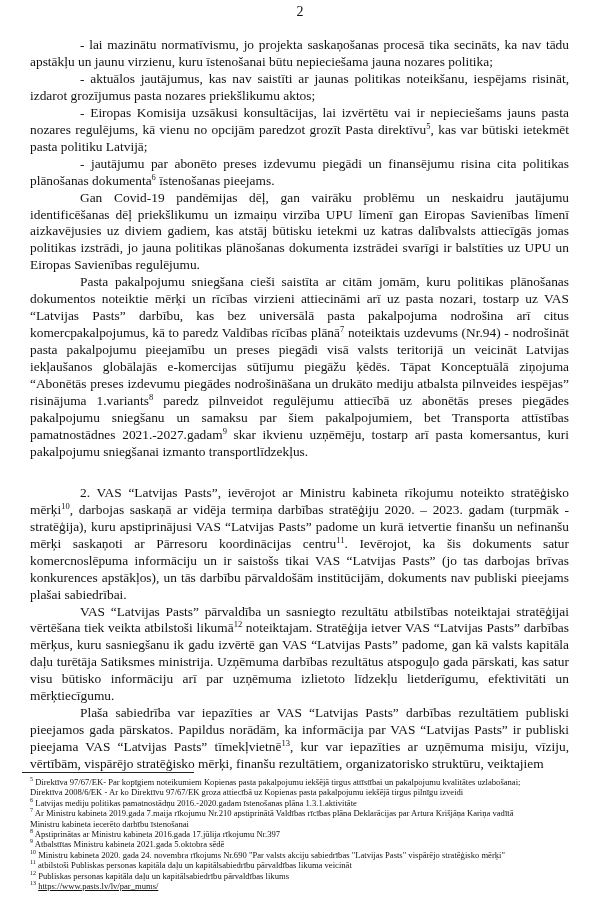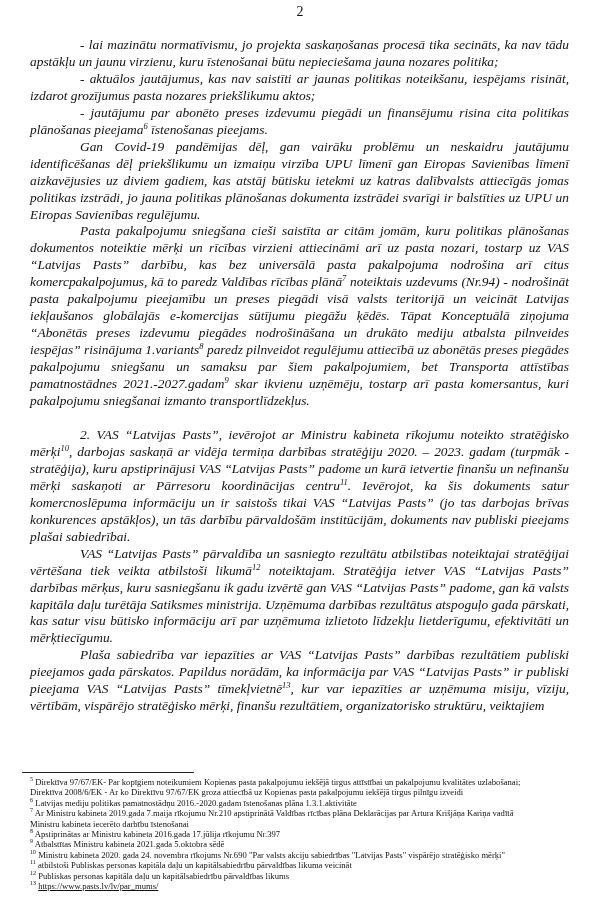--- a/index.html
+++ b/index.html
@@ -2,42 +2,43 @@
 <html><head>
   <meta charset="utf-8">
   <style>
     html, body { margin: 0; padding: 0; background: #ffffff; }
     body { width: 600px; height: 908px; overflow: hidden; position: relative; color: #111; }
     .page { position: absolute; left: 0; top: 0; width: 600px; height: 908px; }
     .page-number { position: absolute; top: 4px; left: 0; width: 600px; text-align: center;
       font-family: "Liberation Serif", serif; font-size: 14px; line-height: 16px; }
     .body-text { position: absolute; left: 30px; top: 37px; width: 539px;
       font-family: "Liberation Serif", serif; font-size: 13.4px; line-height: 16.95px;
-      text-align: justify; font-style: italic; }
+      text-align: justify; }
     .body-text p { margin: 0; text-indent: 50px; }
-    .body-text p.gap { margin-top: 17px; }
+    .body-text p.gap { margin-top: 24px; }
     sup { font-size: 8.5px; line-height: 0; vertical-align: super; }
     .fn-rule { position: absolute; left: 22px; top: 772px; width: 172px; height: 0;
       border-top: 1px solid #222; }
     .footnotes { position: absolute; left: 30px; top: 777px; width: 560px;
       font-family: "Liberation Serif", serif; font-size: 8.6px; line-height: 10.4px; }
     .footnotes div { white-space: nowrap; }
     .footnotes sup { font-size: 6px; }
     .fn-link { text-decoration: underline; color: #111; }
   </style>
 </head>
 <body>
 
 <div class="page">
   <div class="page-number">2</div>
 
   <div class="body-text">
     <p>- lai mazinātu normatīvismu, jo projekta saskaņošanas procesā tika secināts, ka nav tādu apstākļu un jaunu virzienu, kuru īstenošanai būtu nepieciešama jauna nozares politika;</p>
     <p>- aktuālos jautājumus, kas nav saistīti ar jaunas politikas noteikšanu, iespējams risināt, izdarot grozījumus pasta nozares priekšlikumu aktos;</p>
-    <p><span>- jautājumu par abonēto preses izdevumu piegādi un finansējumu risina cita politikas plānošanas pieejama</span><sup>6</sup><span> īstenošanas pieejams.</span></p>
+    <p><span>- Eiropas Komisija uzsākusi konsultācijas, lai izvērtētu vai ir nepieciešams jauns pasta nozares regulējums, kā vienu no opcijām paredzot grozīt Pasta direktīvu</span><sup>5</sup><span>, kas var būtiski ietekmēt pasta politiku Latvijā;</span></p>
+    <p><span>- jautājumu par abonēto preses izdevumu piegādi un finansējumu risina cita politikas plānošanas dokumenta</span><sup>6</sup><span> īstenošanas pieejams.</span></p>
     <p>Gan Covid-19 pandēmijas dēļ, gan vairāku problēmu un neskaidru jautājumu identificēšanas dēļ priekšlikumu un izmaiņu virzība UPU līmenī gan Eiropas Savienības līmenī aizkavējusies uz diviem gadiem, kas atstāj būtisku ietekmi uz katras dalībvalsts attiecīgās jomas politikas izstrādi, jo jauna politikas plānošanas dokumenta izstrādei svarīgi ir balstīties uz UPU un Eiropas Savienības regulējumu.</p>
     <p><span>Pasta pakalpojumu sniegšana cieši saistīta ar citām jomām, kuru politikas plānošanas dokumentos noteiktie mērķi un rīcības virzieni attiecināmi arī uz pasta nozari, tostarp uz VAS “Latvijas Pasts” darbību, kas bez universālā pasta pakalpojuma nodrošina arī citus komercpakalpojumus, kā to paredz Valdības rīcības plānā</span><sup>7</sup><span> noteiktais uzdevums (Nr.94) - nodrošināt pasta pakalpojumu pieejamību un preses piegādi visā valsts teritorijā un veicināt Latvijas iekļaušanos globālajās e-komercijas sūtījumu piegāžu ķēdēs. Tāpat Konceptuālā ziņojuma “Abonētās preses izdevumu piegādes nodrošināšana un drukāto mediju atbalsta pilnveides iespējas” risinājuma 1.variants</span><sup>8</sup><span> paredz pilnveidot regulējumu attiecībā uz abonētās preses piegādes pakalpojumu sniegšanu un samaksu par šiem pakalpojumiem, bet Transporta attīstības pamatnostādnes 2021.-2027.gadam</span><sup>9</sup><span> skar ikvienu uzņēmēju, tostarp arī pasta komersantus, kuri pakalpojumu sniegšanai izmanto transportlīdzekļus.</span></p>
     <p class="gap"><span>2. VAS “Latvijas Pasts”, ievērojot ar Ministru kabineta rīkojumu noteikto stratēģisko mērķi</span><sup>10</sup><span>, darbojas saskaņā ar vidēja termiņa darbības stratēģiju 2020. – 2023. gadam (turpmāk - stratēģija), kuru apstiprinājusi VAS “Latvijas Pasts” padome un kurā ietvertie finanšu un nefinanšu mērķi saskaņoti ar Pārresoru koordinācijas centru</span><sup>11</sup><span>. Ievērojot, ka šis dokuments satur komercnoslēpuma informāciju un ir saistošs tikai VAS “Latvijas Pasts” (jo tas darbojas brīvas konkurences apstākļos), un tās darbību pārvaldošām institūcijām, dokuments nav publiski pieejams plašai sabiedrībai.</span></p>
     <p><span>VAS “Latvijas Pasts” pārvaldība un sasniegto rezultātu atbilstības noteiktajai stratēģijai vērtēšana tiek veikta atbilstoši likumā</span><sup>12</sup><span> noteiktajam. Stratēģija ietver VAS “Latvijas Pasts” darbības mērķus, kuru sasniegšanu ik gadu izvērtē gan VAS “Latvijas Pasts” padome, gan kā valsts kapitāla daļu turētāja Satiksmes ministrija. Uzņēmuma darbības rezultātus atspoguļo gada pārskati, kas satur visu būtisko informāciju arī par uzņēmuma izlietoto līdzekļu lietderīgumu, efektivitāti un mērķtiecīgumu.</span></p>
     <p><span>Plaša sabiedrība var iepazīties ar VAS “Latvijas Pasts” darbības rezultātiem publiski pieejamos gada pārskatos. Papildus norādām, ka informācija par VAS “Latvijas Pasts” ir publiski pieejama VAS “Latvijas Pasts” tīmekļvietnē</span><sup>13</sup><span>, kur var iepazīties ar uzņēmuma misiju, vīziju, vērtībām, vispārējo stratēģisko mērķi, finanšu rezultātiem, organizatorisko struktūru, veiktajiem</span></p>
   </div>
 
   <div class="fn-rule"></div>
 
   <div class="footnotes">

